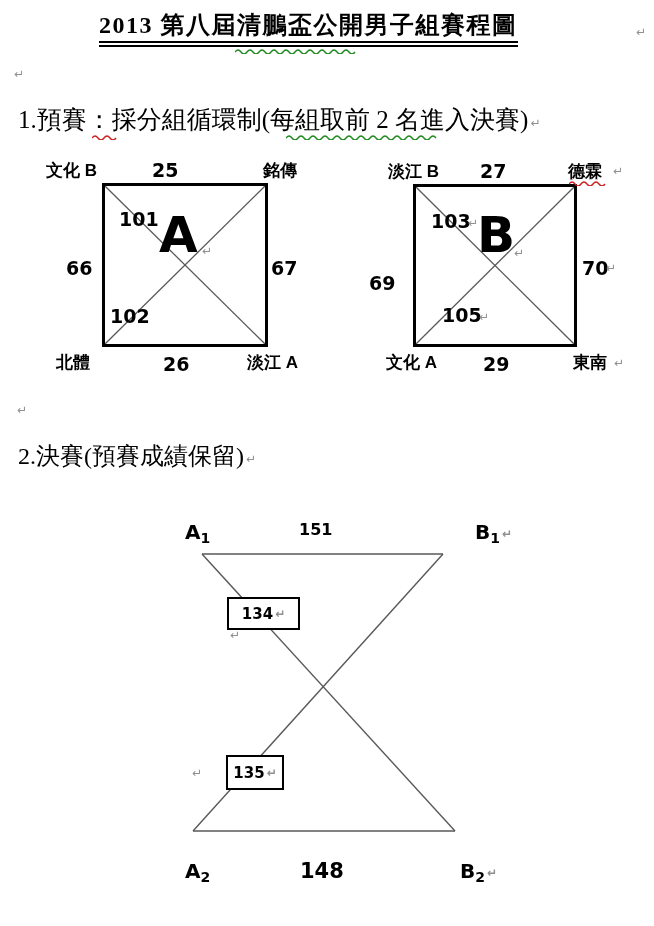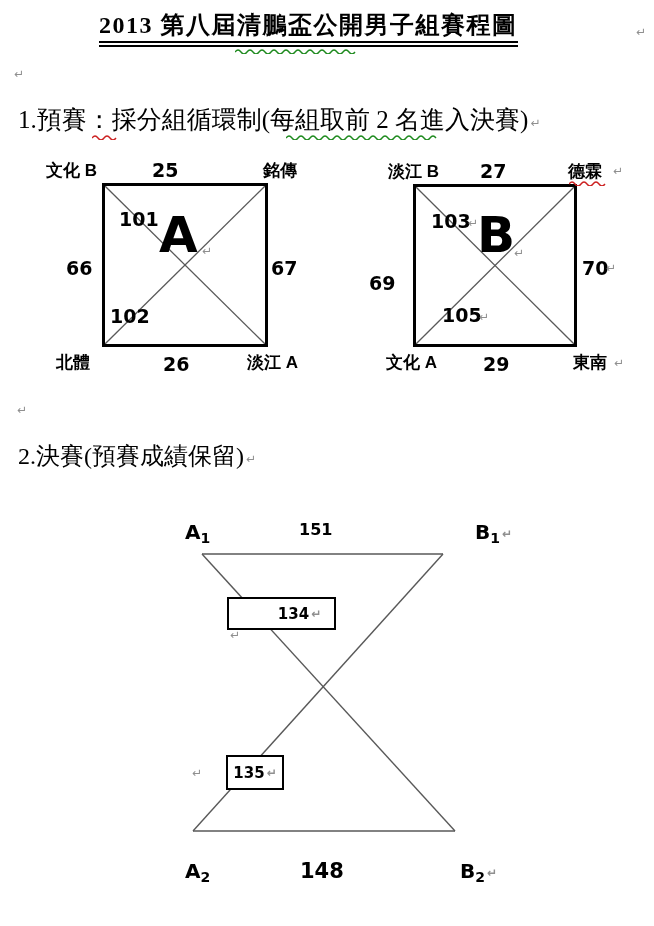--- a/index.html
+++ b/index.html
@@ -120,21 +120,21 @@
     <line x1="202" y1="554" x2="443" y2="554" stroke-width="1.4" stroke="#595959"></line>
     <line x1="202" y1="554" x2="455" y2="831" stroke-width="1.4" stroke="#595959"></line>
     <line x1="443" y1="554" x2="193" y2="831" stroke-width="1.4" stroke="#595959"></line>
     <line x1="193" y1="831" x2="455" y2="831" stroke-width="1.4" stroke="#595959"></line>
   </svg>
 
   <span class="seed" style="left:185px; top:522px;"><span>A</span><span class="sub">1</span></span>
   <span class="num" style="left:299px; top:522px; font-size:16px;">151</span>
   <span class="seed" style="left:450px; top:522px;margin-left:25px;"><span>B</span><span class="sub">1</span><span class="pmark-i">↵</span></span>
 
-  <div class="mbox" style="left:227px; top:597px; width:69px; height:29px;padding-left:36px;">
+  <div class="mbox" style="left:227px; top:597px; width:69px; height:29px;">
     <span>134</span>
       <span class="pmark-i">↵</span>
   </div>
   <span class="pmark" style="left:230px; top:629px;">↵</span>
 
   <span class="pmark" style="left:192px; top:767px;">↵</span>
   <div class="mbox" style="left:226px; top:755px; width:54px; height:31px;">
     <span>135</span>
       <span class="pmark-i">↵</span>
   </div>

